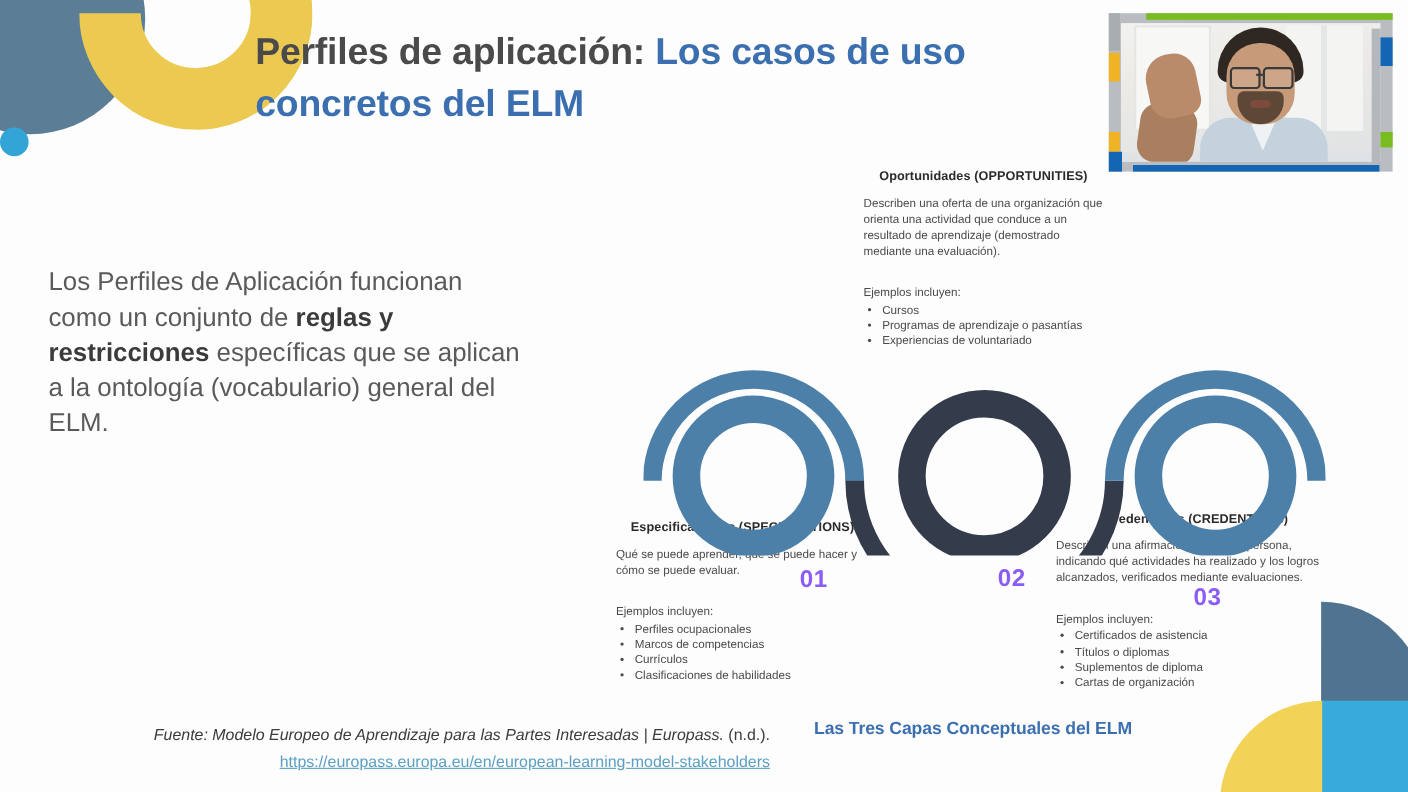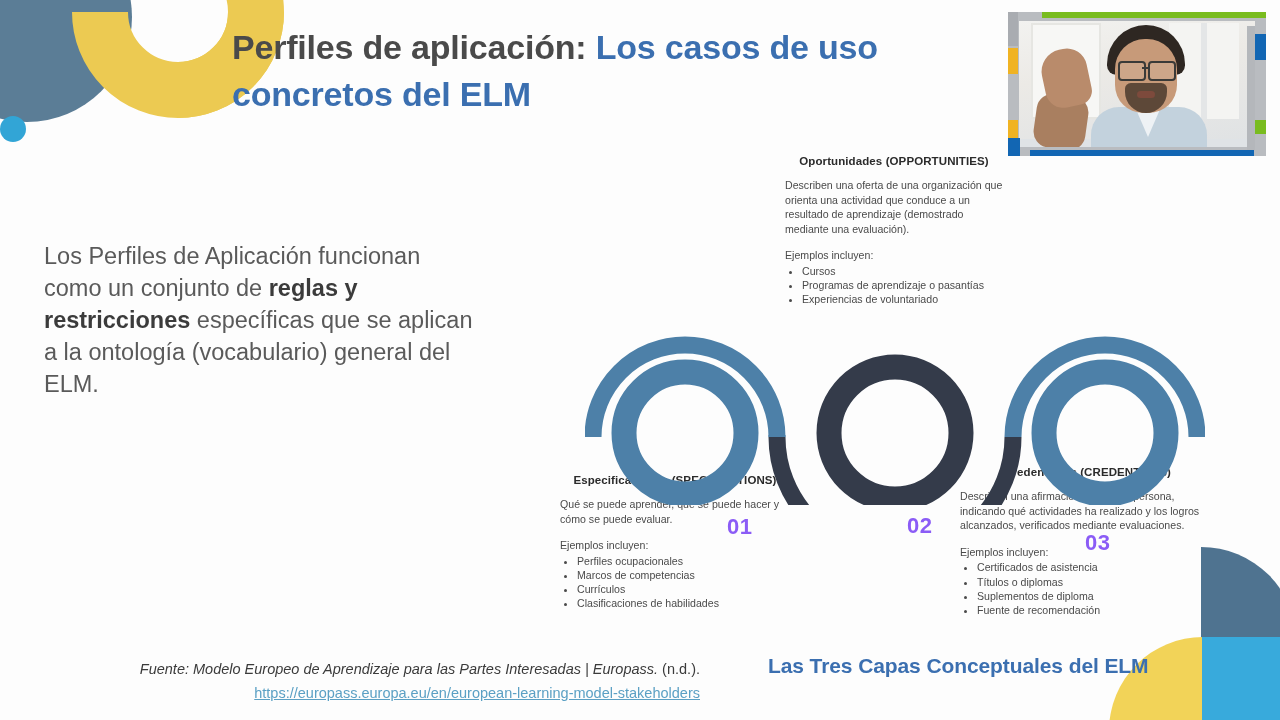--- a/index.html
+++ b/index.html
@@ -79,42 +79,42 @@
   
   #info{position:absolute;left:540px;top:140px;width:690px;height:520px;}
 
   .blk{position:absolute;color:#3c3c3c;}
   .blk .hd{
     font-weight:bold;font-size:11.5px;line-height:15px;
     text-align:center;color:#2b2b2b;margin-bottom:9px;
     letter-spacing:.1px;
   }
   .blk .desc{font-size:10.6px;line-height:14.6px;color:#4a4a4a;}
-  .blk .ex{font-size:10.6px;line-height:14.6px;color:#4a4a4a;margin-top:12px;}
+  .blk .ex{font-size:10.6px;line-height:14.6px;color:#4a4a4a;margin-top:23px;}
   .blk ul{margin:1px 0 0 0;padding-left:17px;}
   .blk li{font-size:10.6px;line-height:14.2px;color:#4a4a4a;}
 
   #blk-opps{left:245px;top:14px;width:218px;}
   #blk-spec{left:20px;top:333px;width:230px;}
   #blk-cred{left:420px;top:325px;width:255px;}
   #blk-spec .hd,#blk-cred .hd{margin-bottom:9px;}
 
   #rings{position:absolute;left:45px;top:145px;width:620px;height:220px;}
   #rings svg{display:block;}
   .rnum{
     position:absolute;font-size:22px;font-weight:bold;color:#8b5cf6;
     letter-spacing:.5px;
   }
   #num01{left:142px;top:229px;}
   #num02{left:322px;top:228px;}
   #num03{left:500px;top:229px;margin-top:16px;}
 
   #caption{
-    position:absolute;left:768px;top:654px;
-    font-size:21px;font-weight:bold;color:#3b6fb0;letter-spacing:-.1px;
+    position:absolute;left:740px;top:654px;
+    font-size:16px;font-weight:bold;color:#3b6fb0;letter-spacing:-.1px;
   }
 
   
   #cam{position:absolute;left:1008px;top:12px;width:258px;height:144px;}
   #cam-frame{position:absolute;inset:0;background:#b9bcc0;}
   #cam-img{position:absolute;left:11px;top:9px;right:11px;bottom:9px;
     background:linear-gradient(170deg,#f2f2f0 0%,#eceae6 38%,#dfe2e4 100%);
     overflow:hidden;}
   .cam-b{position:absolute;}
   #cb-top{left:34px;top:0;width:224px;height:6px;background:#79bc1f;}
@@ -208,21 +208,21 @@
     </div>
 
     <div class="blk" id="blk-cred">
       <div class="hd">Credenciales (CREDENTIALS)</div>
       <div class="desc">Describen una afirmación sobre una persona, indicando qué actividades ha realizado y los logros alcanzados, verificados mediante evaluaciones.</div>
       <div class="ex">Ejemplos incluyen:</div>
       <ul>
         <li>Certificados de asistencia</li>
         <li>Títulos o diplomas</li>
         <li>Suplementos de diploma</li>
-        <li>Fuente de recomendación</li>
+        <li>Cartas de organización</li>
       </ul>
     </div>
 
     <div id="rings">
       <svg width="620" height="220" viewBox="0 0 620 220">
 
         <path d="M 8 152 A 92 92 0 0 1 192 152" fill="none" stroke="#4d80a8" stroke-width="17" stroke-linecap="butt"></path>
 
         <path d="M 192 152 L 192 150" fill="none" stroke="#4d80a8" stroke-width="17"></path>
 

